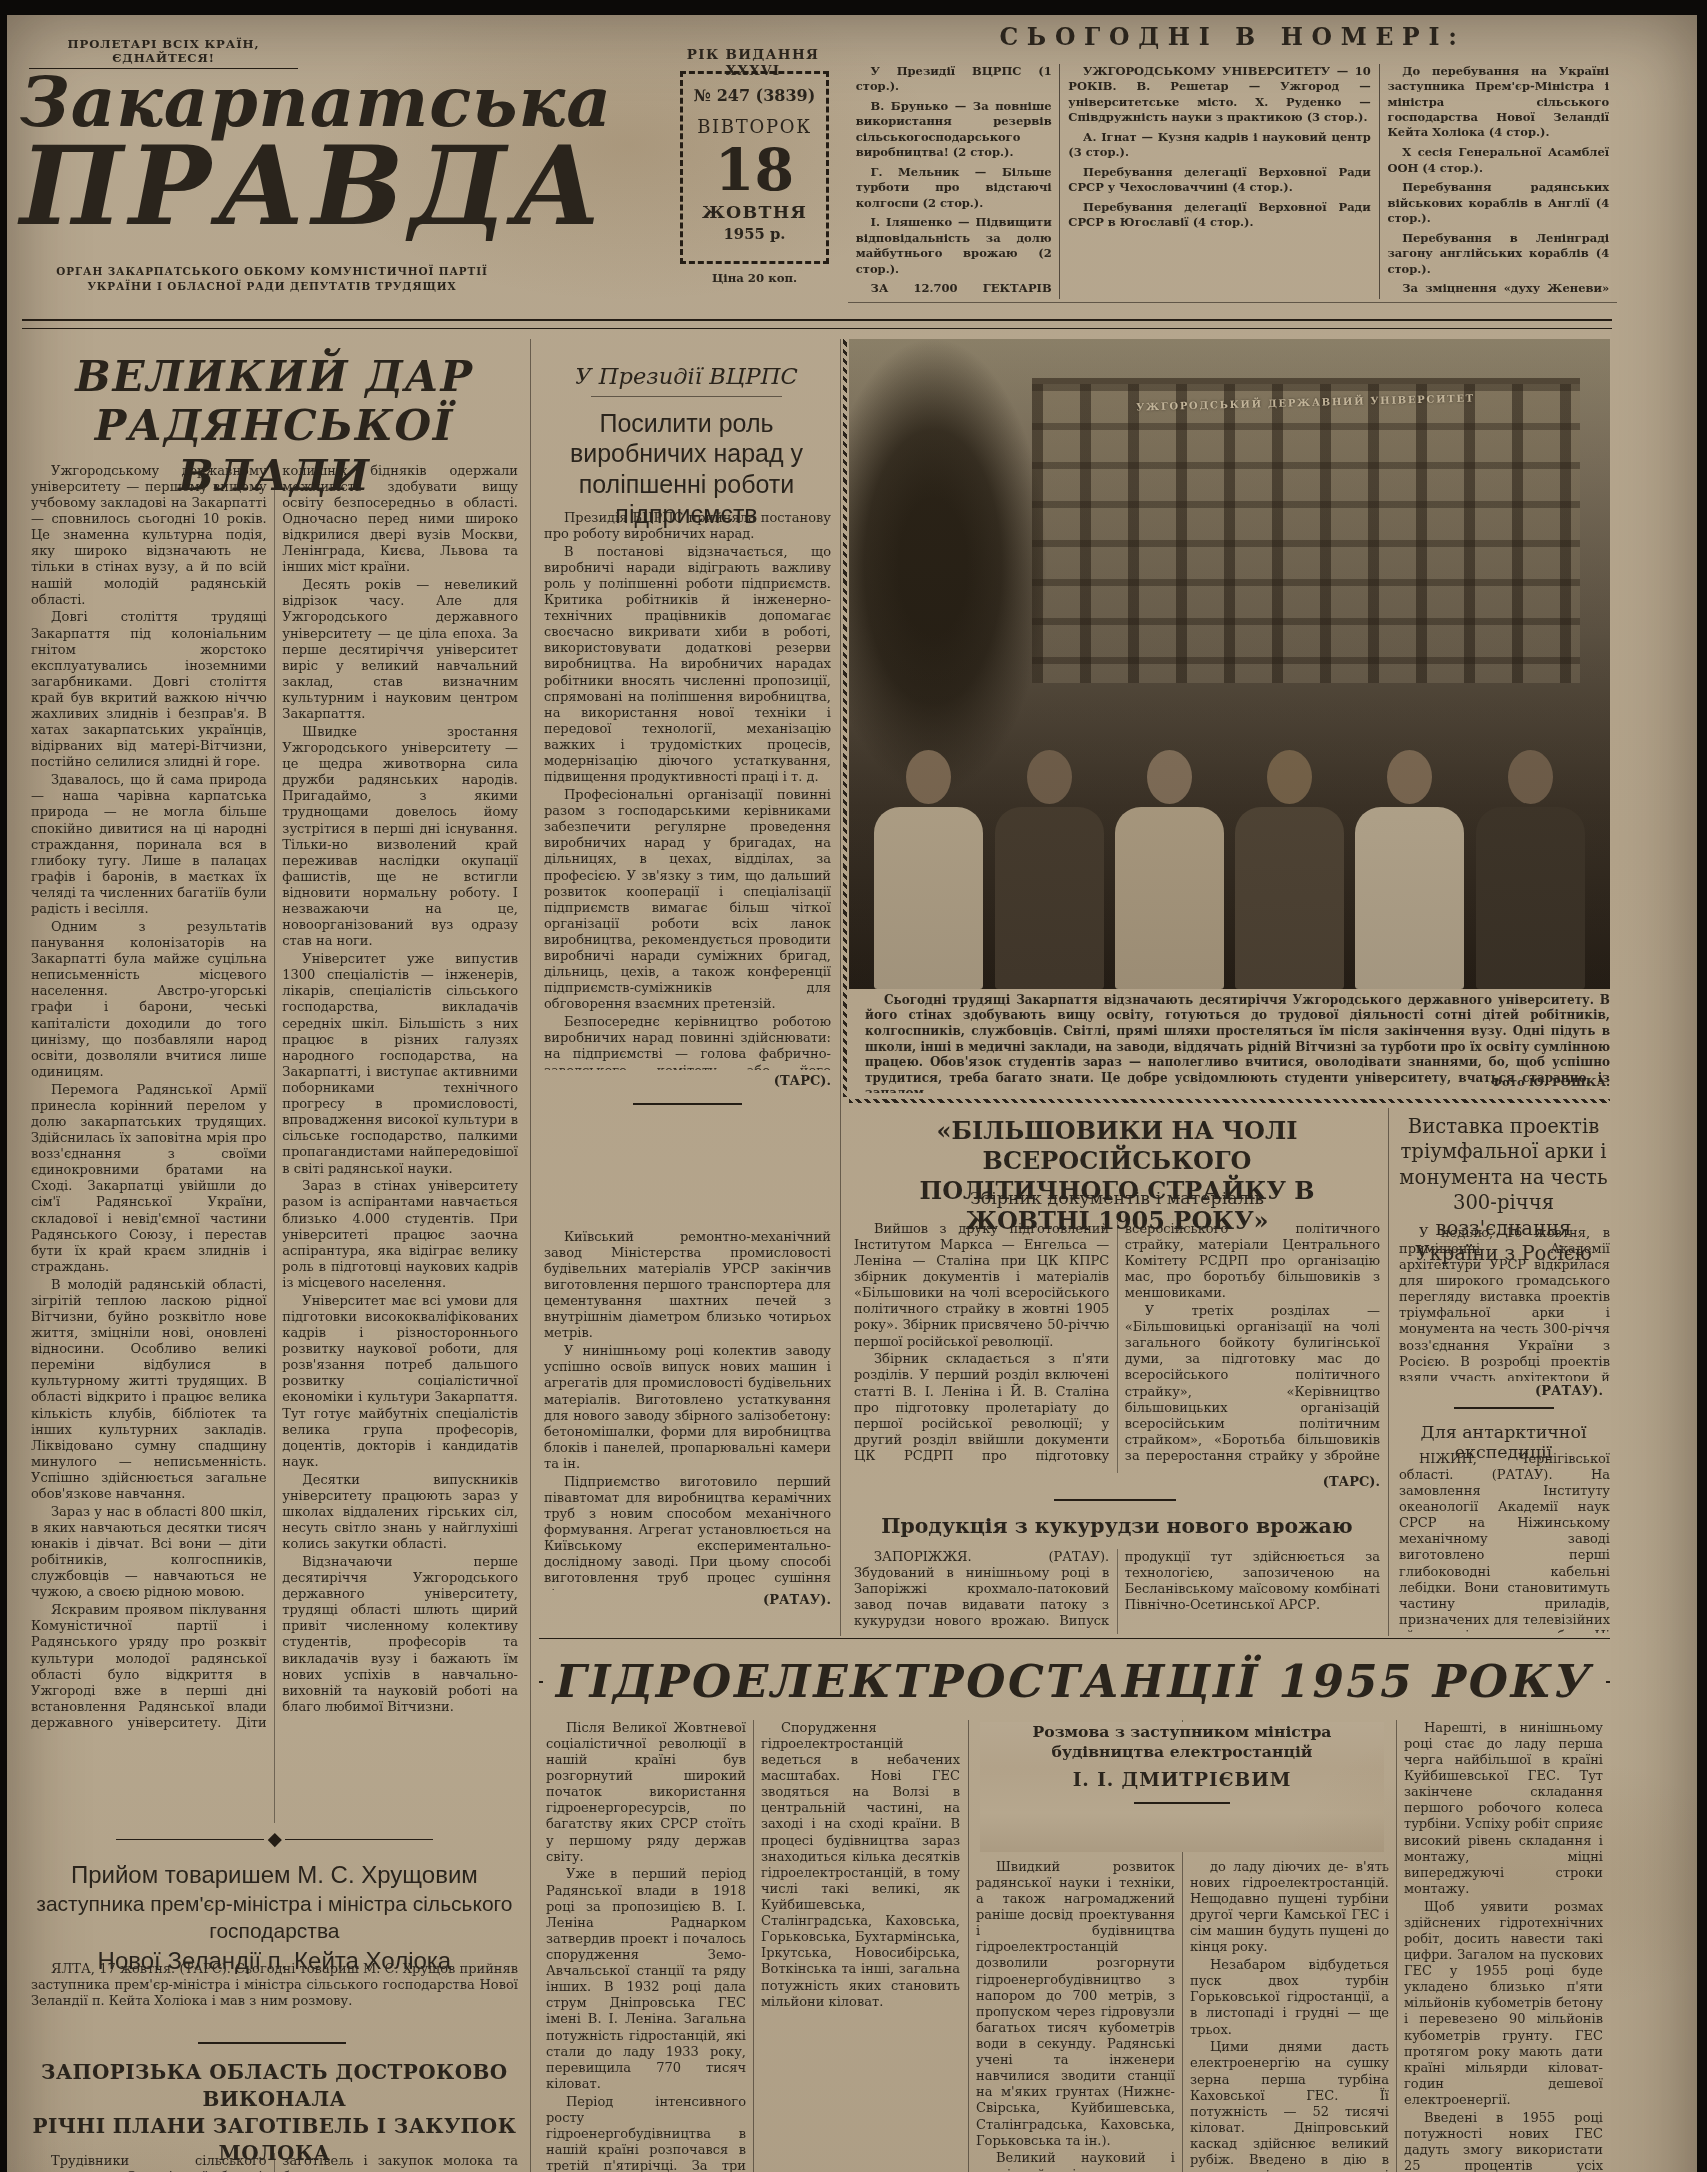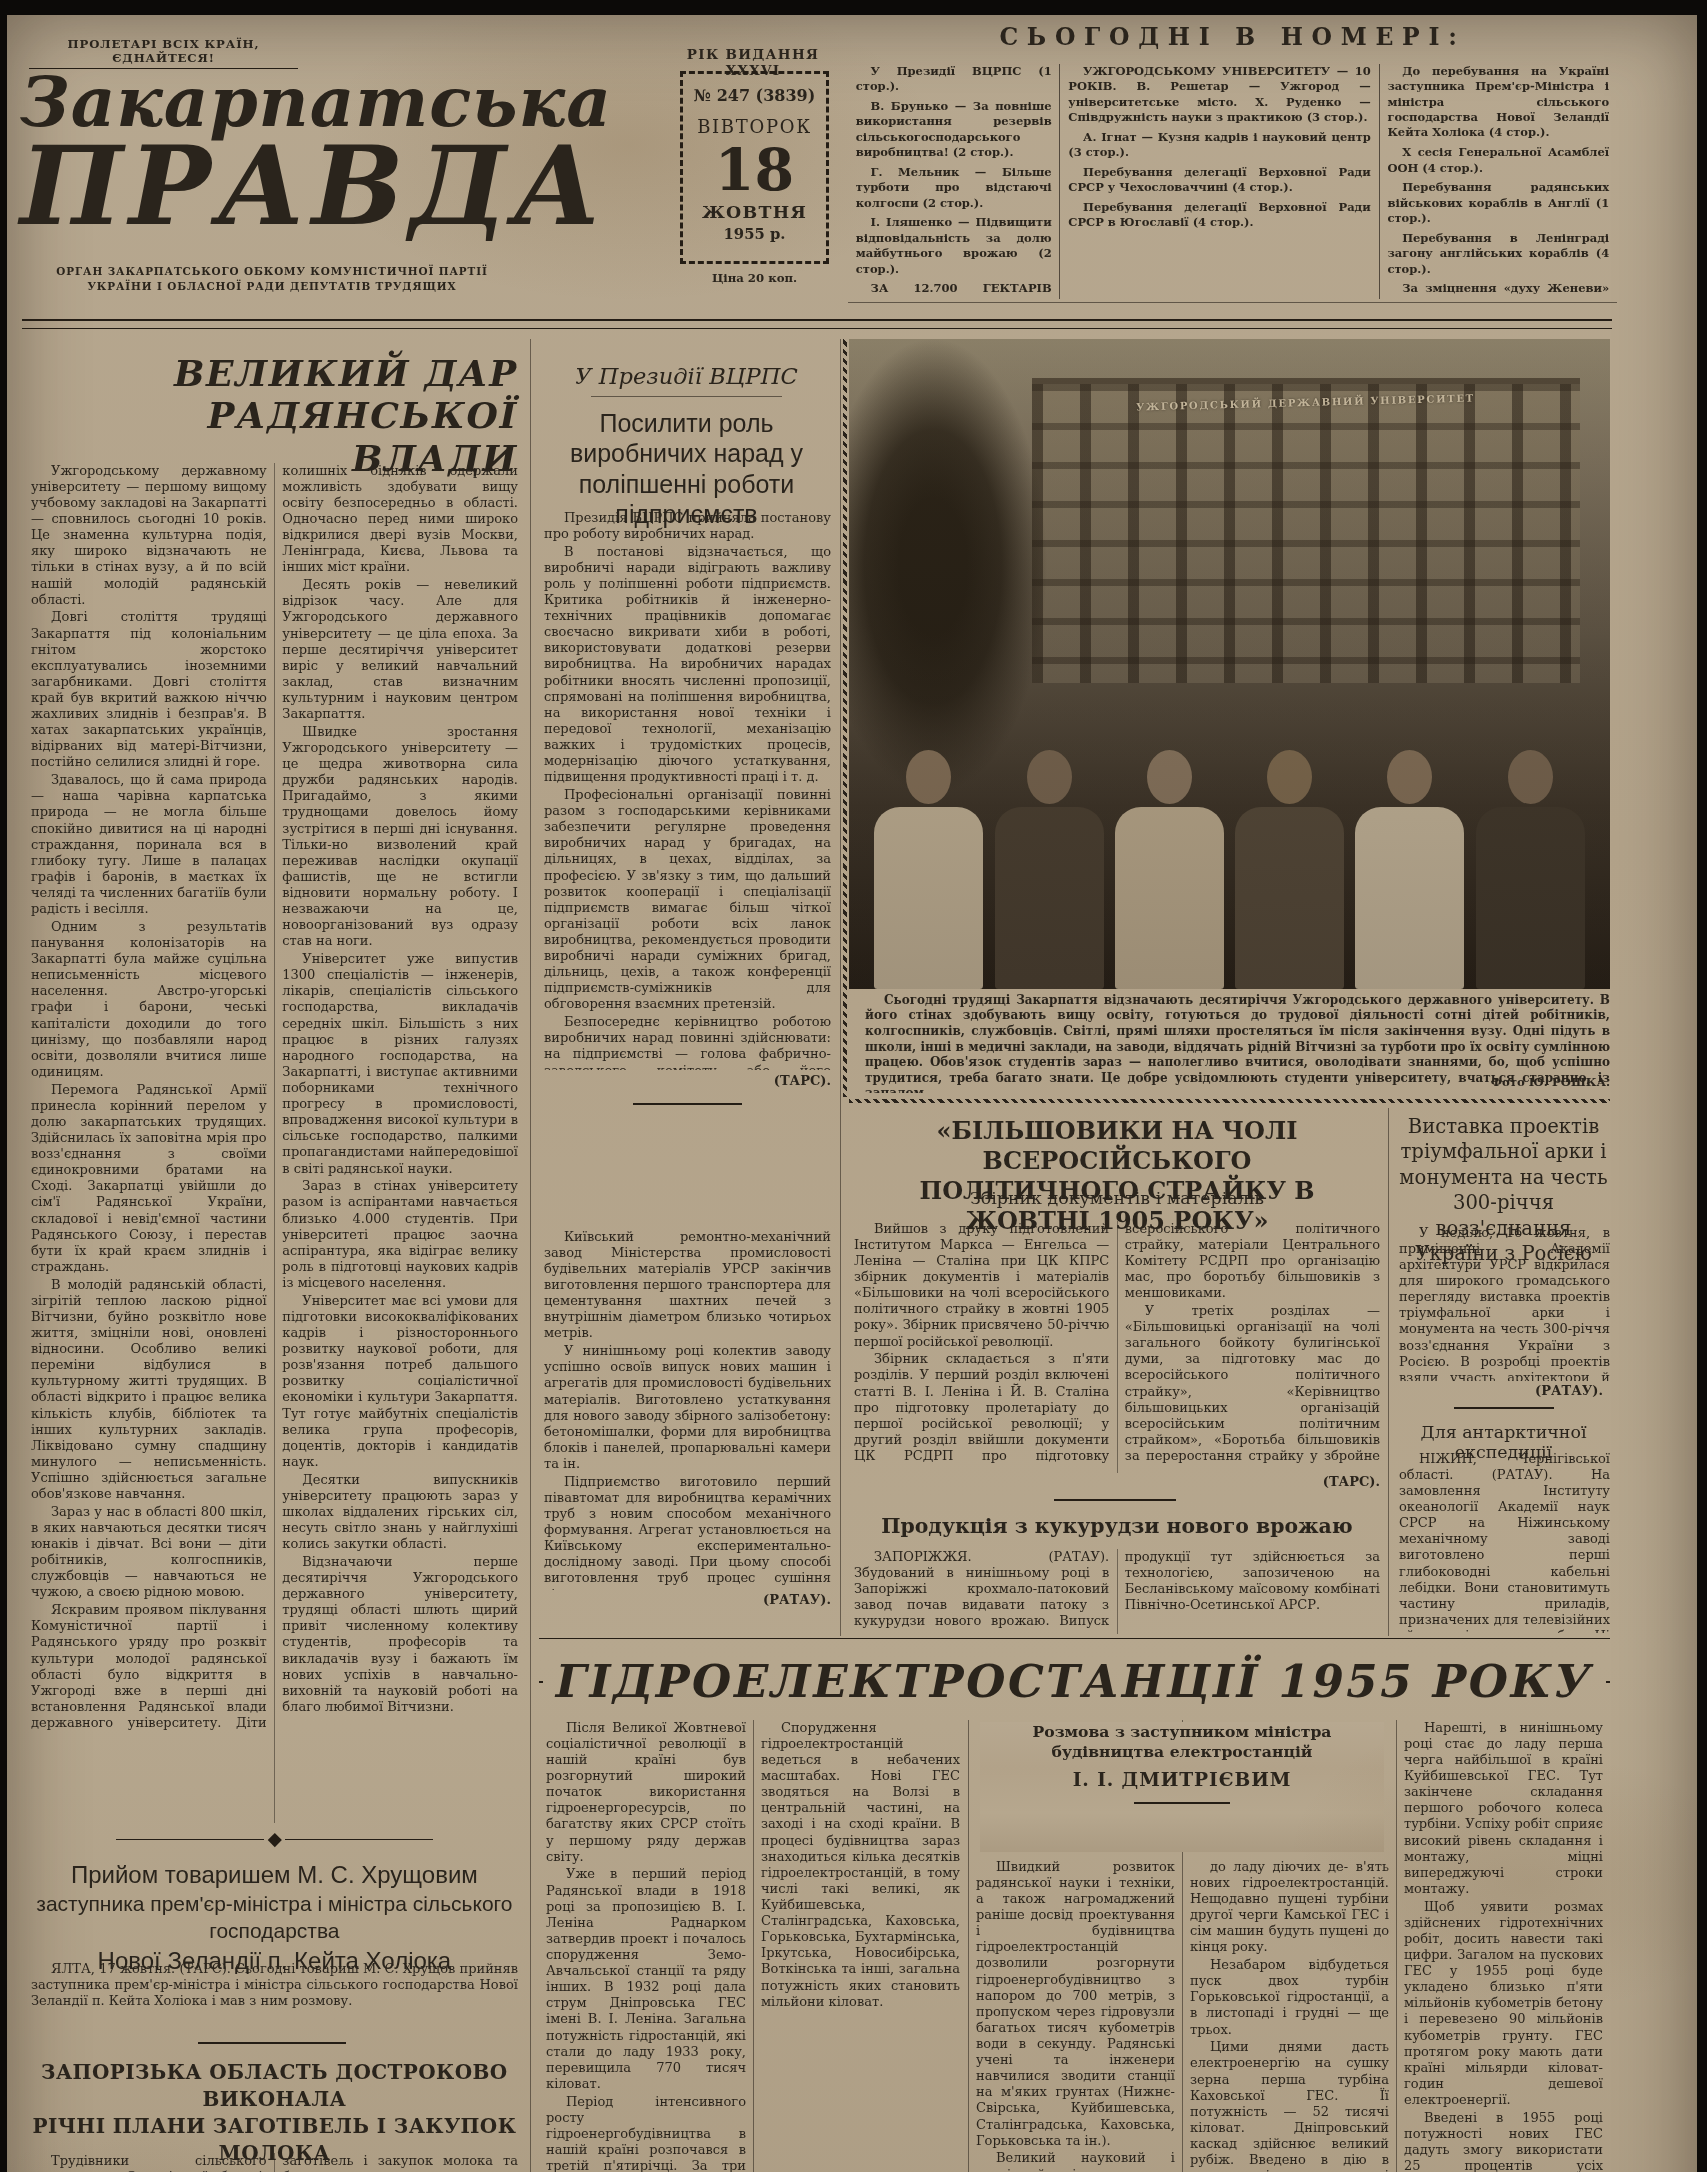--- a/index.html
+++ b/index.html
@@ -47,21 +47,21 @@
   .toccols{display:flex;}
   .toccol{padding:0 7.8px;box-sizing:border-box;}
   .toccol + .toccol{border-left:1.3px solid rgba(40,33,25,.7);}
   .toc-item{font-size:11.5px;line-height:1.34;font-weight:bold;text-indent:14.8px;text-align:justify;margin:0 0 4.3px;}
   
   .body p, .p{font-size:13px;line-height:1.24;text-indent:20px;text-align:justify;margin:0 0 1.7px;}
   .cols2{column-count:2;column-gap:15.6px;column-rule:0.4px solid rgba(42,36,28,.5);}
   .sig{font-size:13px;text-align:right;padding-right:30px;font-weight:bold;}
   .kicker{font-style:italic;font-size:22.6px;}
   .h-sansbold{font-family:"Liberation Sans","DejaVu Sans",sans-serif;font-weight:normal;}
-  .leadhead{font-size:36px;font-weight:bold;font-style:italic;line-height:1.18;letter-spacing:1.7px;text-align:right;}
+  .leadhead{font-size:42px;font-weight:bold;font-style:italic;line-height:1.18;letter-spacing:1.7px;}
   .vcrpshead{font-size:25px;line-height:1.22;}
   .equiphead{font-size:22.6px;line-height:1.22;}
   .bolshead{font-size:24px;font-weight:bold;line-height:1.25;}
   .bolssub{font-size:17.4px;}
   .exhead{font-size:19.6px;line-height:1.3;}
   .anthead{font-size:17.4px;}
   .cornhead{font-size:20.4px;font-weight:bold;}
   .bannertext{font-size:45px;font-weight:bold;font-style:italic;letter-spacing:2.6px;white-space:nowrap;}
   .bannerline{flex:1;height:2.2px;background:#241d15;}
   .khead1{font-size:24px;line-height:1.3;}
@@ -144,21 +144,21 @@
       </div>
     <div class="toccol" style="width:41.5%;">
         <p class="toc-item">УЖГОРОДСЬКОМУ УНІВЕРСИТЕТУ — 10 РОКІВ. В. Решетар — Ужгород — університетське місто. Х. Руденко — Співдружність науки з практикою (3 стор.).</p>
         <p class="toc-item">А. Ігнат — Кузня кадрів і науковий центр (3 стор.).</p>
         <p class="toc-item">Перебування делегації Верховної Ради СРСР у Чехословаччині (4 стор.).</p>
         <p class="toc-item">Перебування делегації Верховної Ради СРСР в Югославії (4 стор.).</p>
       </div>
     <div class="toccol" style="width:31%;">
         <p class="toc-item">До перебування на Україні заступника Прем'єр-Міністра і міністра сільського господарства Нової Зеландії Кейта Холіока (4 стор.).</p>
         <p class="toc-item">X сесія Генеральної Асамблеї ООН (4 стор.).</p>
-        <p class="toc-item">Перебування радянських військових кораблів в Англії (1 стор.).</p>
+        <p class="toc-item">Перебування радянських військових кораблів в Англії (4 стор.).</p>
         <p class="toc-item">Перебування в Ленінграді загону англійських кораблів (4 стор.).</p>
         <p class="toc-item">За зміцнення «духу Женеви» (4 стор.).</p>
       </div>
   </div>
   <div class="hrule" style="left:841px;top:287px;width:769px;height:1.3px;"></div>
 
   <div class="dblrule" style="left:15px;top:304px;width:1590px;"></div>
 
   <div class="vrule" style="left:523px;top:324px;height:2025px;"></div>
   <div class="vrule" style="left:833px;top:324px;height:1297px;"></div>

